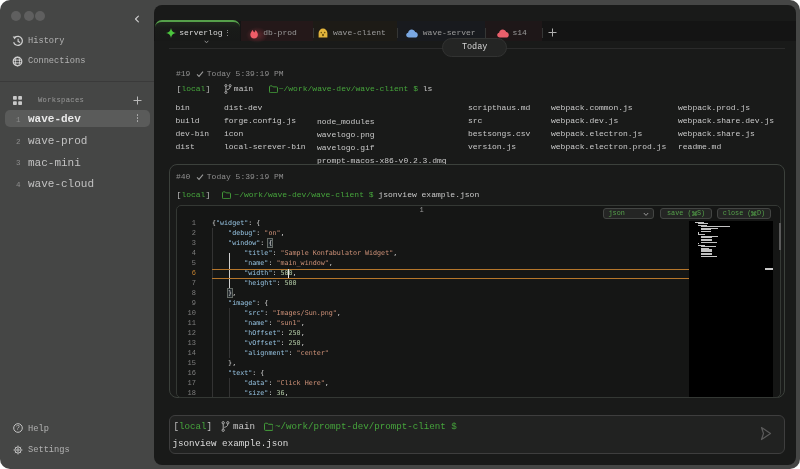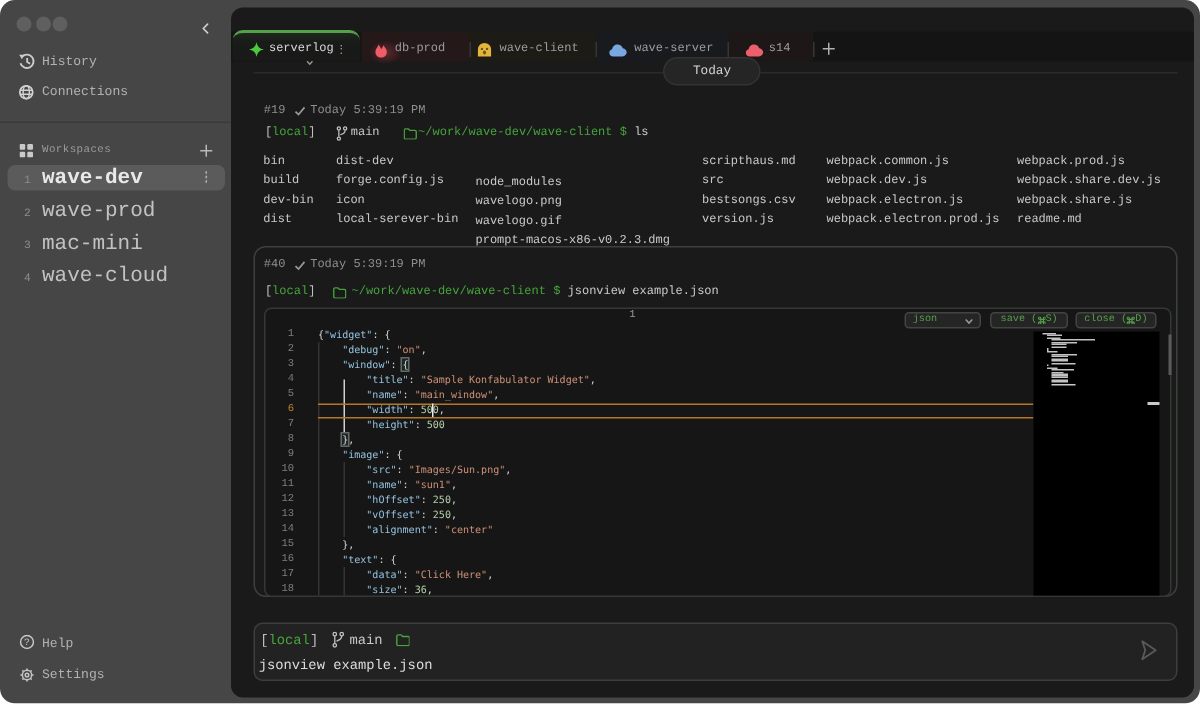--- a/index.html
+++ b/index.html
@@ -6,21 +6,21 @@
   font-family:"Liberation Mono",monospace;-webkit-font-smoothing:antialiased;}
 *{box-sizing:border-box;}
 .abs{position:absolute;}
 #win{position:absolute;left:0;top:0;width:800px;height:469px;background:#454645;border-radius:10px;overflow:hidden;filter:blur(0px);}
 #panel{position:absolute;left:153.5px;top:5px;width:642px;height:459.5px;background:#191a19;border-radius:8px;overflow:hidden;}
 
 .dot{position:absolute;width:10px;height:10px;border-radius:50%;background:#5f5f5f;top:11px;}
 .sbtxt{position:absolute;font-size:8.7px;color:#b2b2b2;line-height:10px;}
 .wslbl{position:absolute;font-size:7.2px;color:#9a9a9a;letter-spacing:0.3px;}
 .wsnum{font-size:7.5px;color:#8d8d8d;width:13px;display:inline-block;}
-.wsname{font-size:14px;color:#c2c2c2;}
+.wsname{font-size:11px;color:#c2c2c2;}
 .kebab{position:absolute;width:2px;}
 .kebab i{display:block;width:1.6px;height:1.6px;border-radius:50%;background:#b0b0b0;margin:0 0 1.6px 0;}
 
 #tabbar{position:absolute;left:0;top:16px;width:642px;height:23.5px;background:transparent;}
 #tabstrip{position:absolute;left:0;top:0;width:642px;height:19.5px;background:#141414;}
 .tint{position:absolute;top:0;height:19.5px;}
 .tab{position:absolute;top:0;height:23.5px;display:flex;align-items:center;font-size:8px;color:#9c9c9c;}
 #atab{position:absolute;left:1.5px;top:-0.6px;width:85px;height:20.6px;background:linear-gradient(180deg,rgba(90,170,70,0.10),rgba(90,170,70,0.015) 30%,rgba(0,0,0,0)),#181918;border-top:2px solid #55a04a;border-radius:7px 7px 0 0;}
 .tsep{position:absolute;top:6.5px;width:1px;height:10px;background:#353635;}
 
@@ -63,21 +63,21 @@
     </svg>
   <div class="sbtxt" style="left:28px;top:56px;">Connections</div>
   <div class="abs" style="left:0px;top:81px;width:153.5px;height:1.2px;background:#3a3a3a;"></div>
 
   <svg class="abs" style="left:12.5px;top:95.5px;" width="9" height="9" viewBox="0 0 9 9">
       <rect x="0" y="0" width="3.8" height="3.8" rx="0.8" fill="#c9c9c9"></rect>
       <rect x="5.2" y="0" width="3.8" height="3.8" rx="0.8" fill="#c9c9c9"></rect>
       <rect x="0" y="5.2" width="3.8" height="3.8" rx="0.8" fill="#c9c9c9"></rect>
       <rect x="5.2" y="5.2" width="3.8" height="3.8" rx="0.8" fill="#c9c9c9"></rect>
     </svg>
-  <div class="wslbl" style="left:28px;top:96px;">Workspaces</div>
+  <div class="wslbl" style="left:38px;top:96px;">Workspaces</div>
   <svg class="abs" style="left:132.5px;top:95.5px;" width="9" height="9" viewBox="0 0 9 9">
       <path d="M4.5 0.5 V8.5 M0.5 4.5 H8.5" stroke="#b8b8b8" stroke-width="1"></path>
     </svg>
 
   <div class="abs" style="left:5px;top:109.5px;width:144.5px;height:17px;background:#5a5b5a;border-radius:5px;"></div>
   <div class="abs" style="left:16px;top:108.5px;"><span class="wsnum">1</span></div>
   <div class="abs" style="left:28px;top:109px;"><span class="wsname" style="color:#e9e9e9;font-weight:bold;">wave-dev</span></div>
   <div class="kebab" style="left:136.5px;top:114px;">
       <i></i>
       <i></i>
@@ -309,19 +309,19 @@
     <div class="abs" style="left:15.4px;top:409.8px;width:616.4px;height:38.8px;background:#212221;border:1px solid #3e3e3e;border-radius:6px;"></div>
     <div class="tl row" style="left:20px;top:414.5px;font-size:9.2px;line-height:13px;"><span style="color:#bfbfbf;">[</span><span class="grn">local</span><span style="color:#bfbfbf;">]</span><svg style="margin-left:8.6px;" width="9" height="11" viewBox="0 0 8 10">
           <g fill="none" stroke="#c2c2c2" stroke-width="0.8">
             <circle cx="1.9" cy="1.6" r="1.05"></circle>
             <circle cx="6.1" cy="1.6" r="1.05"></circle>
             <circle cx="1.9" cy="8.4" r="1.05"></circle>
             <path d="M1.9 2.8 V7.2 M6.1 2.8 C6.1 5.0 4.4 5.3 2.9 5.8"></path>
           </g>
         </svg><span style="margin-left:3.3px;color:#c8c8c8;">main</span><svg style="margin-left:8.7px;" width="9.5" height="9" viewBox="0 0 9 8">
           <path d="M0.5 1.8 a0.9 0.9 0 0 1 0.9 -0.9 h1.8 l1 1 h3.4 a0.9 0.9 0 0 1 0.9 0.9 v4 a0.9 0.9 0 0 1 -0.9 0.9 h-6.2 a0.9 0.9 0 0 1 -0.9 -0.9 Z" fill="none" stroke="#46a53c" stroke-width="0.9"></path>
-        </svg></div>
+        </svg><span class="grn" style="margin-left:1.7px;">~/work/prompt-dev/prompt-client $</span></div>
     <div class="tl" style="left:19px;top:431.8px;color:#dcdcdc;font-size:9.2px;line-height:13px;">jsonview example.json</div>
     <svg class="abs" style="left:606px;top:420.6px;" width="12" height="15" viewBox="0 0 12 15">
         <path d="M1.5 1.5 L10.5 7.5 L1.5 13.5 L3.5 7.5 Z" fill="none" stroke="#5a5a5a" stroke-width="1.2" stroke-linejoin="round"></path>
       </svg>
   </div>
 </div>
 
 </body></html>

